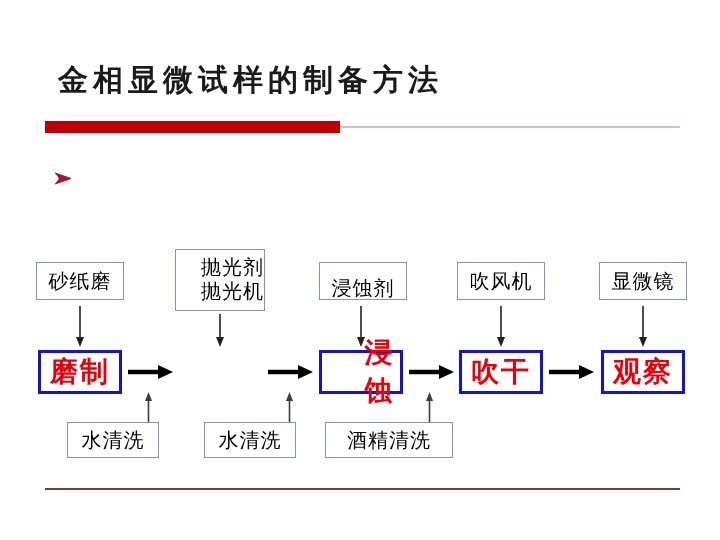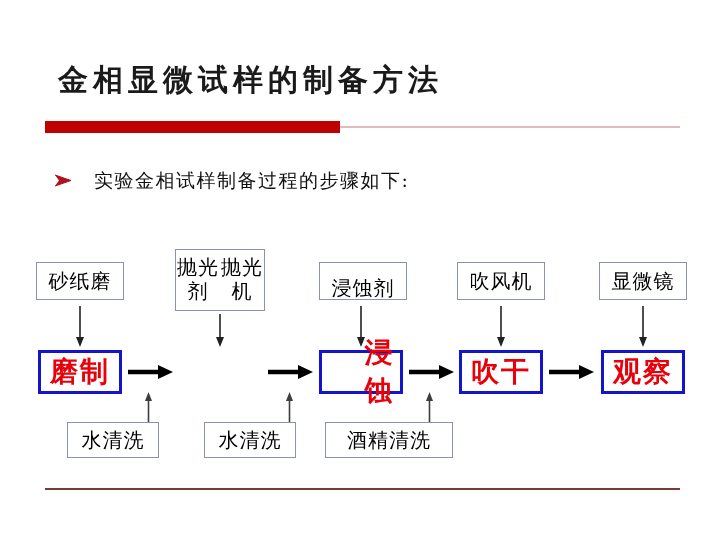--- a/index.html
+++ b/index.html
@@ -93,21 +93,23 @@
   }
   .box-main {
     border: 3px solid #1414cc;
     color: #e8000a;
     font-weight: bold;
     font-size: 28px;
     font-family: "DejaVu Sans", "Liberation Sans", sans-serif;
     letter-spacing: 2px;
   }
   .box-two-line {
+    flex-direction: column;
     line-height: 1.18;
+    align-items: flex-end;
   }
 
   
   .arrow-down, .arrow-up, .arrow-right {
     position: absolute;
   }
   .arrow-down svg, .arrow-up svg, .arrow-right svg { display: block; }
 
   
   .footer-rule {
@@ -128,21 +130,20 @@
   <div class="title-rule-thin"></div>
   <div class="title-rule-thick"></div>
 
   <div class="bullet-row">
     <span class="bullet-marker">
       <svg width="22" height="22" viewBox="0 0 22 22">
         <path d="M3 5 L19 10.5 L3 16 L7 10.5 Z" fill="#b01020"></path>
         <path d="M3 5 L19 10.5 L3 16" fill="none" stroke="#b01020" stroke-width="1"></path>
       </svg>
     </span>
-    <span class="bullet-text">实验金相试样制备过程的步骤如下:</span>
   </div>
 
   <div class="box box-plain" style="left:36px; top:262px; width:88px; height:38px;">
     <span>砂纸磨</span>
   </div>
 
   <div class="box box-plain box-two-line" style="left:175px; top:249px; width:90px; height:62px;">
     <span>抛光剂</span>
     <span>抛光机</span>
   </div>

